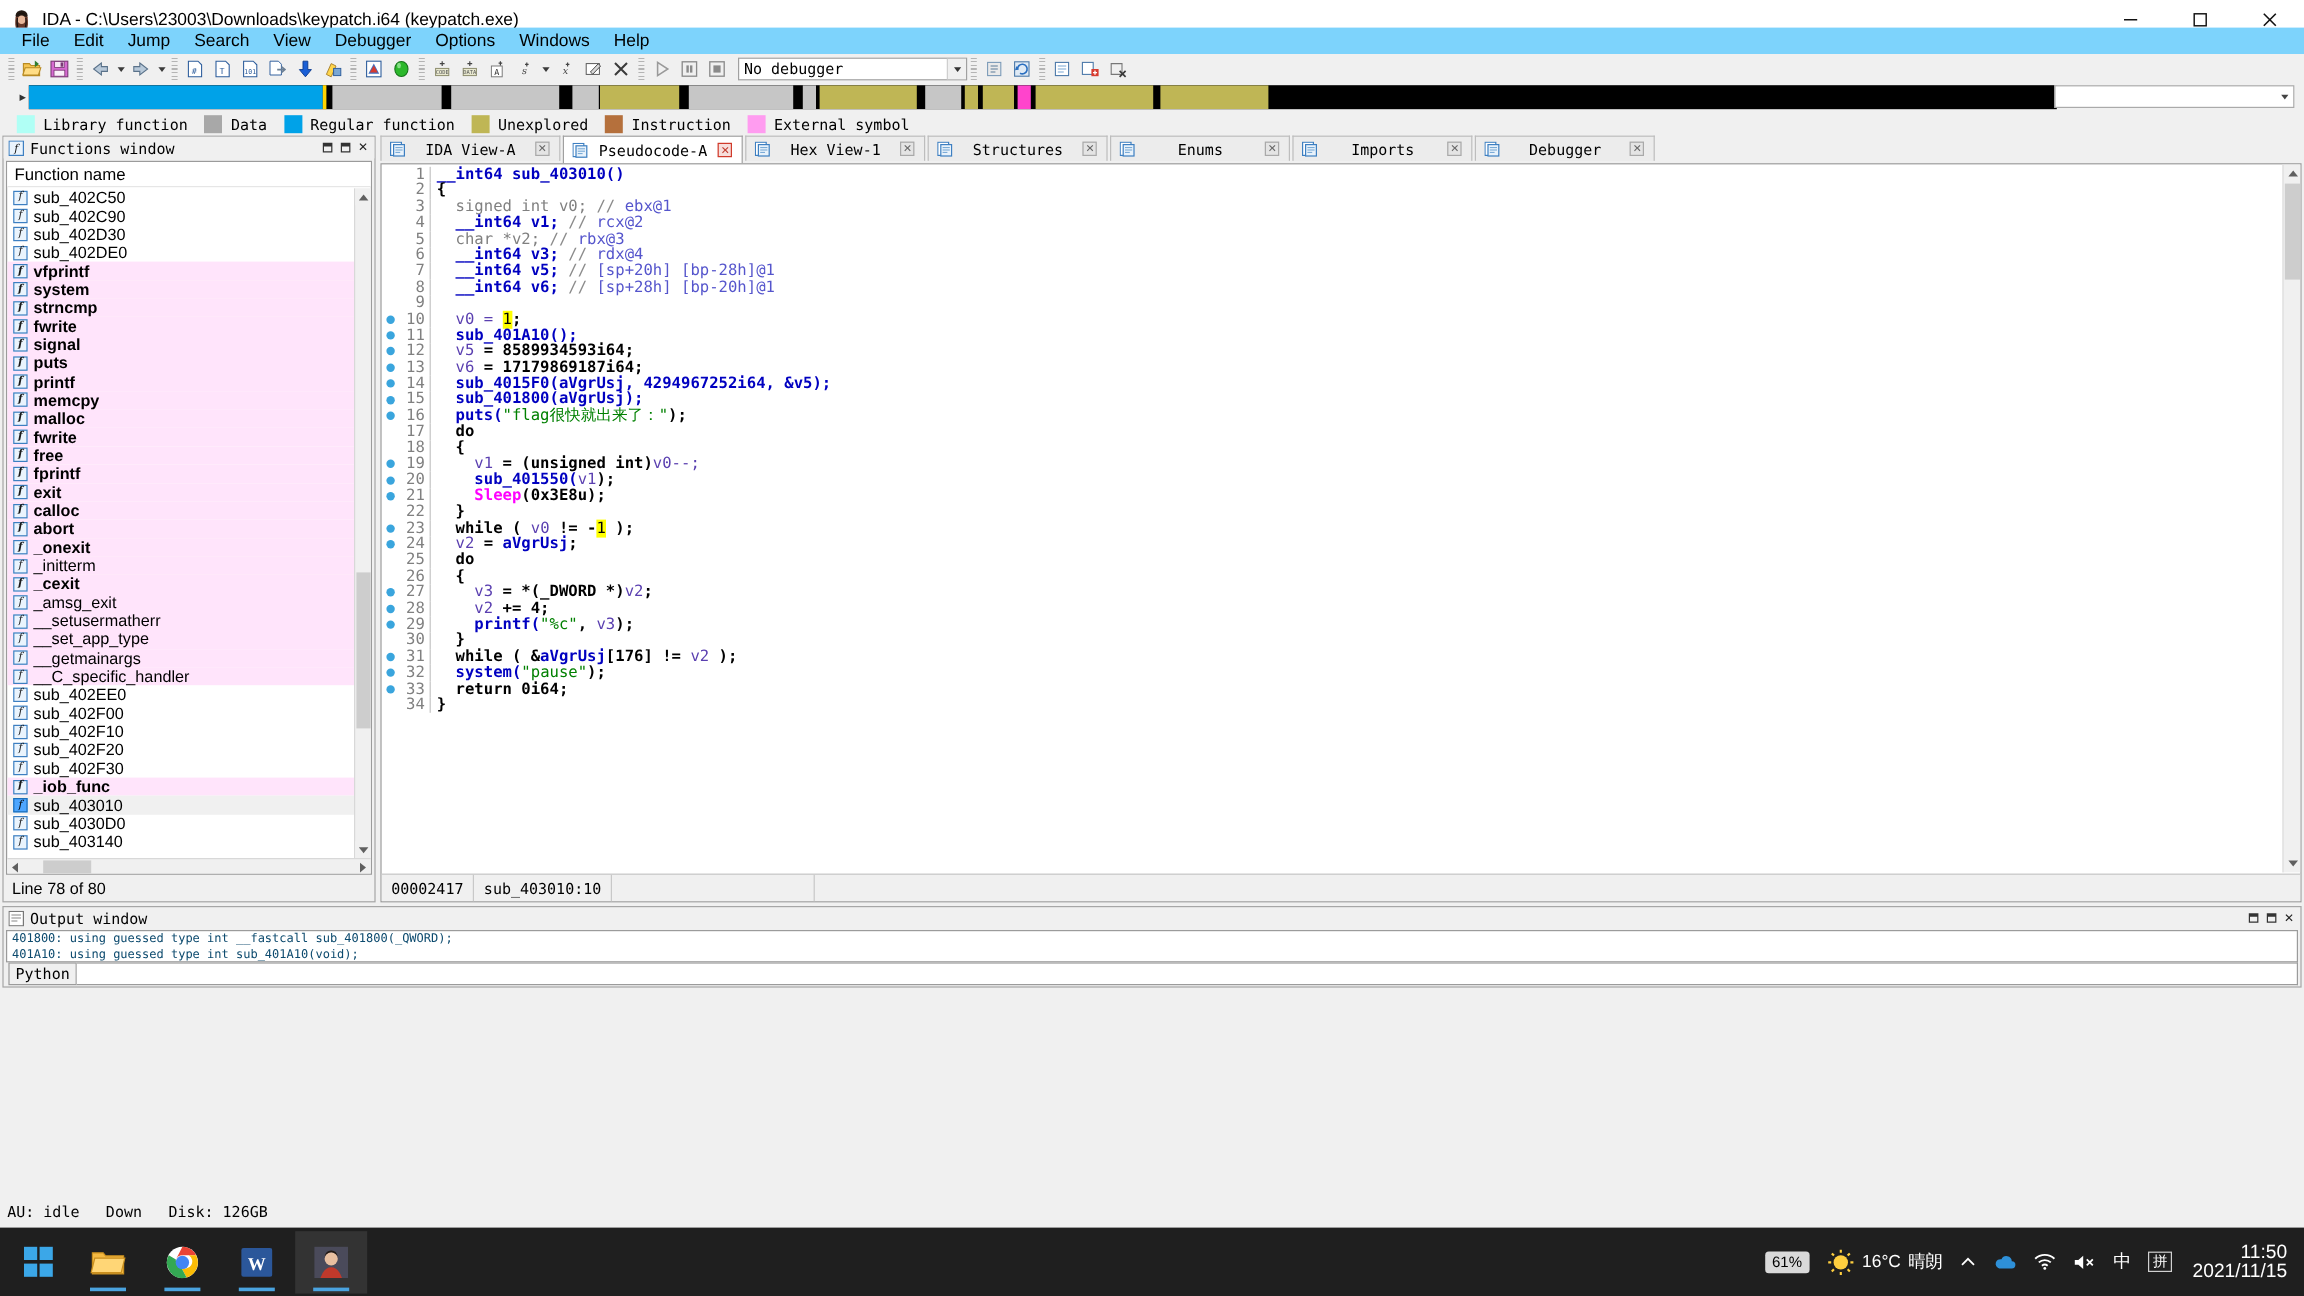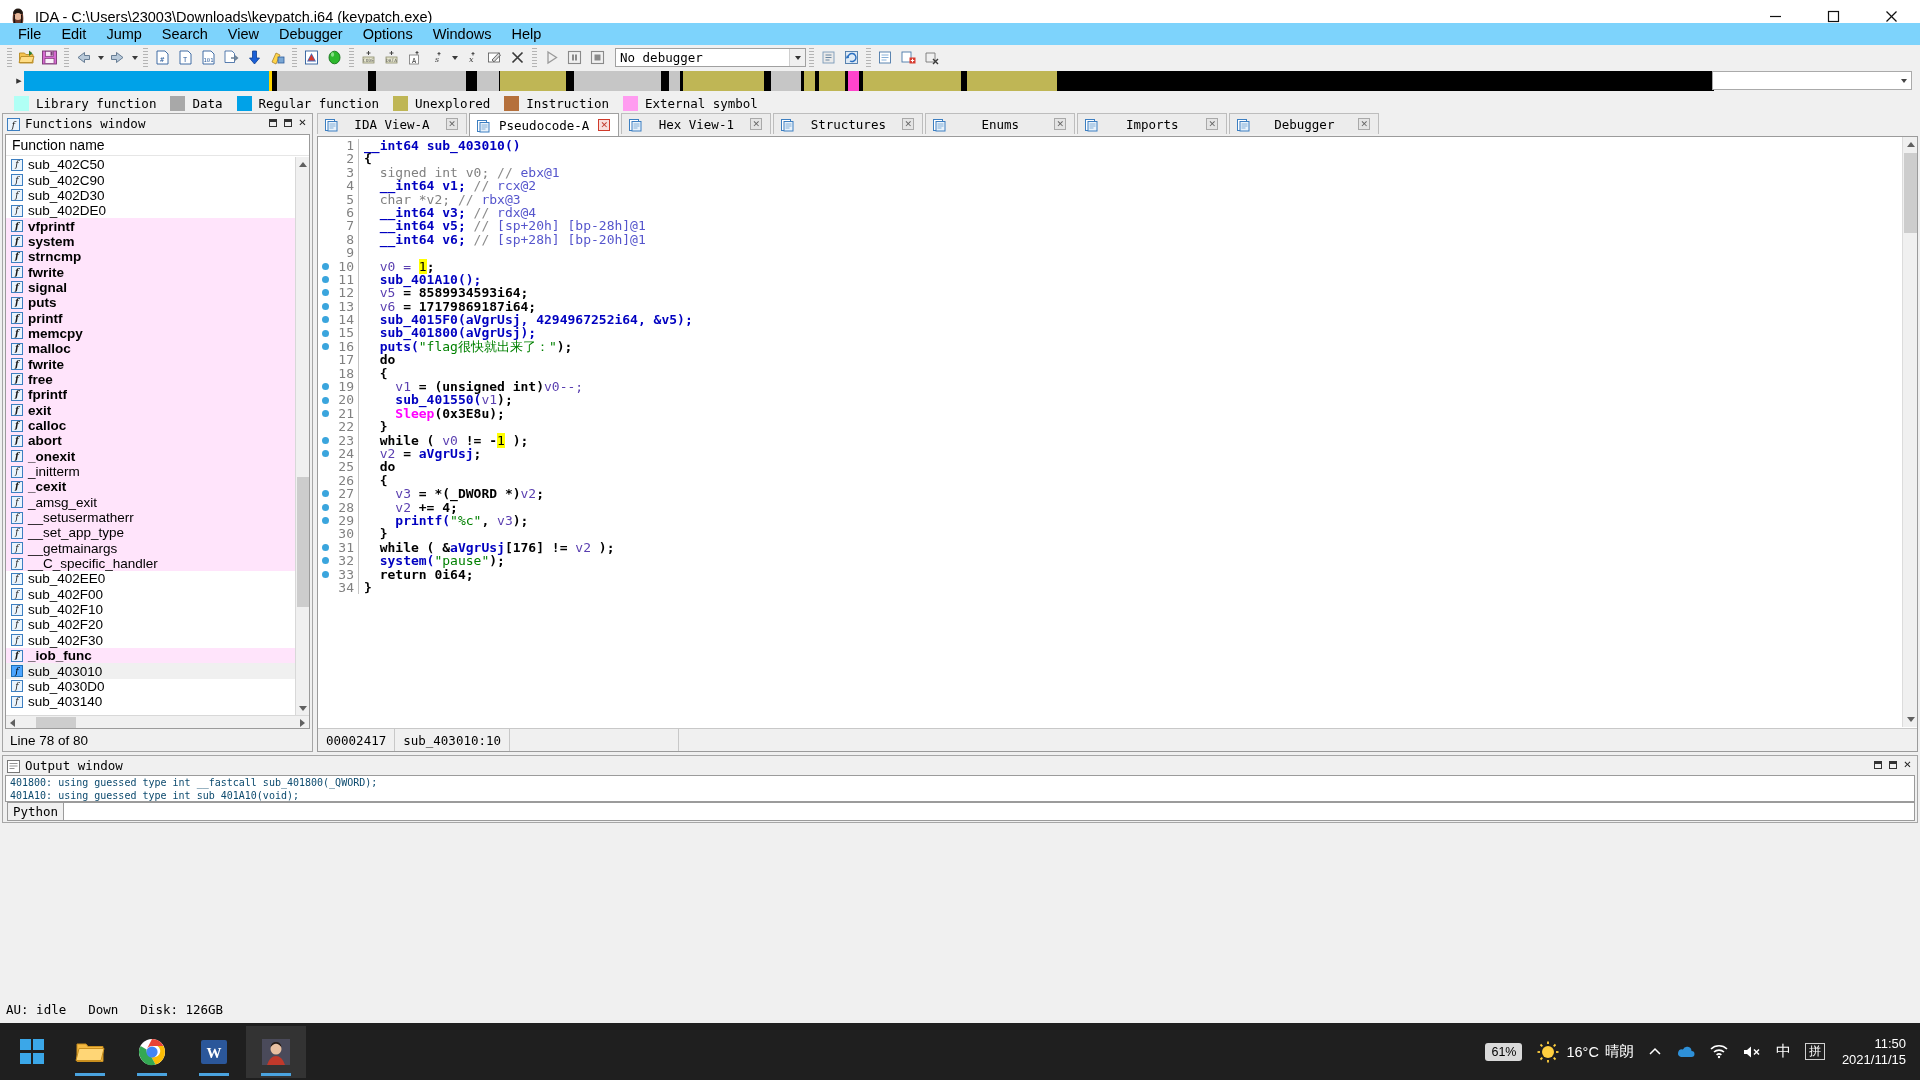--- a/index.html
+++ b/index.html
@@ -335,21 +335,21 @@
     color: #fff;
   }
   .tray-item { margin: 0 7px; display: flex; align-items: center; color: #fff; font-size: 13px; }
   .battery-chip {
     background: #d9d9d9; color: #000; border-radius: 3px; padding: 2px 6px;
     font-size: 12.5px; display: flex; align-items: center;
   }
   .weather { display: flex; align-items: center; color: #fff; font-size: 14.5px; }
   .clock {
     display: flex; flex-direction: column; align-items: flex-end; justify-content: center;
-    color: #fff; font-size: 13px; line-height: 16px; margin-right: 14px; margin-left: 10px;
+    color: #fff; font-size: 16px; line-height: 16px; margin-right: 14px; margin-left: 10px;
   }
   .ime-box {
     border: 1px solid #d0d0d0; color: #fff; font-size: 12px; padding: 0 3px;
     display: flex; align-items: center; justify-content: center; height: 17px;
   }
 </style>
 </head>
 <body>
 
 <div id="app">

